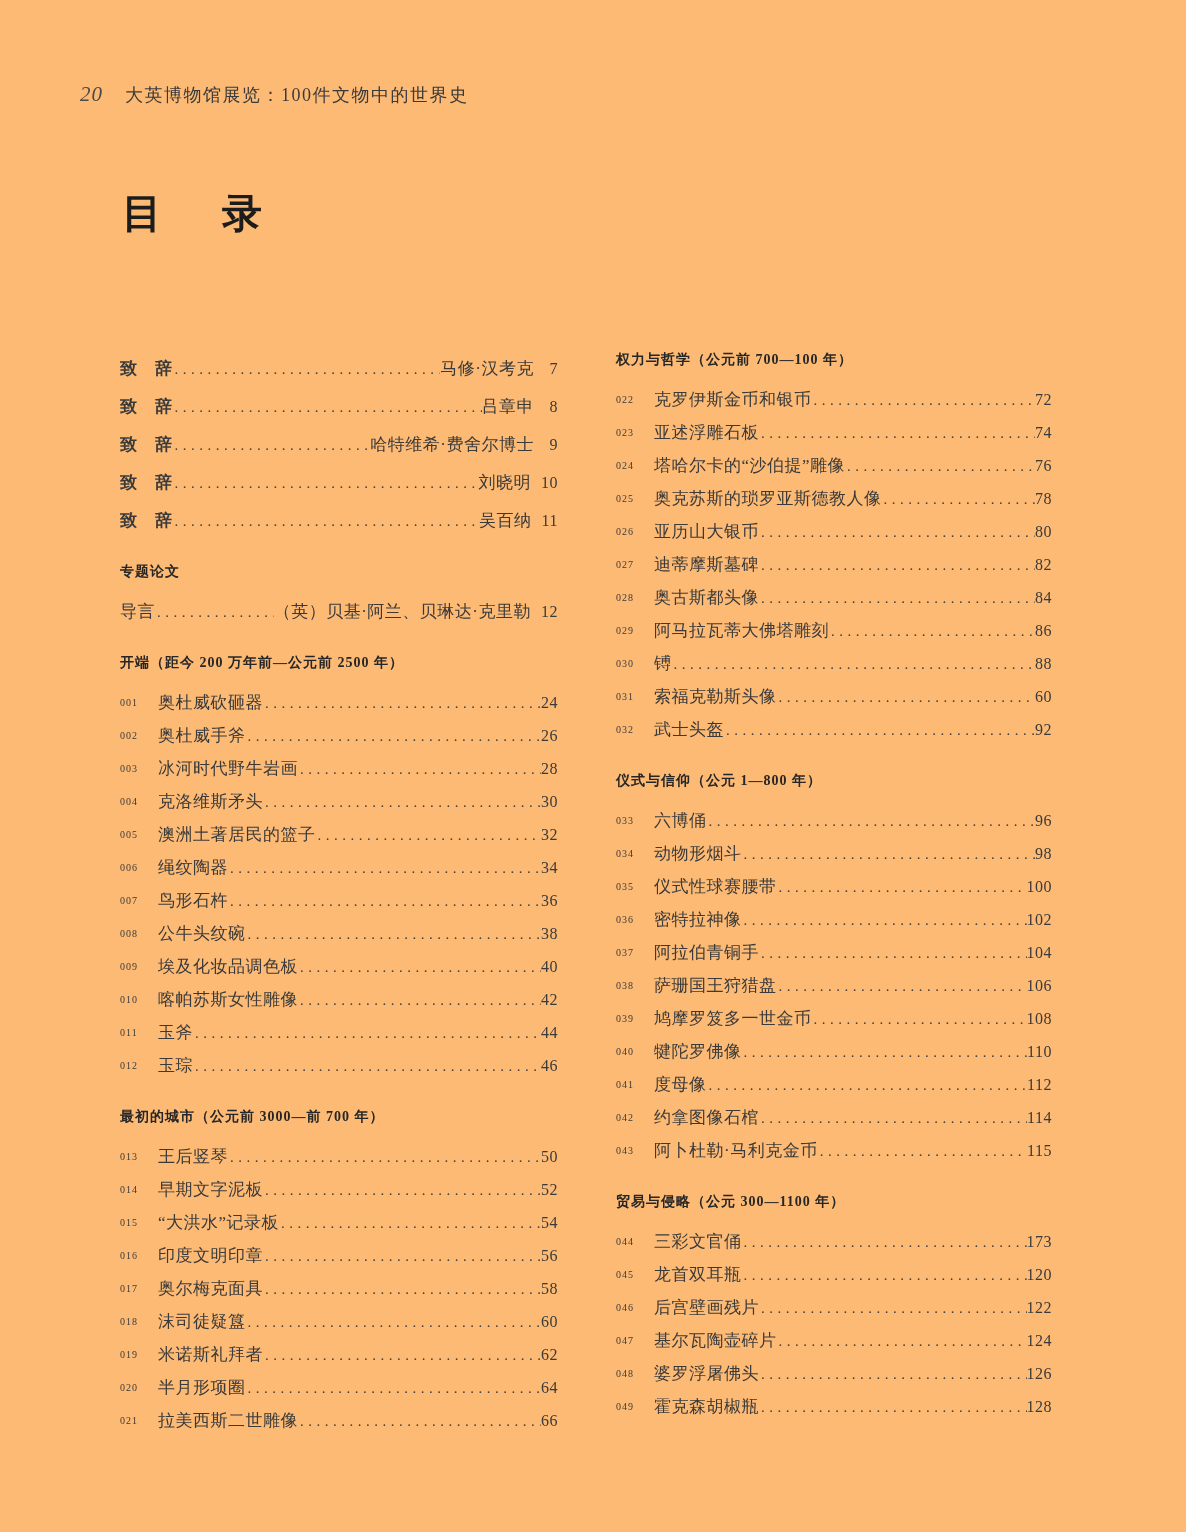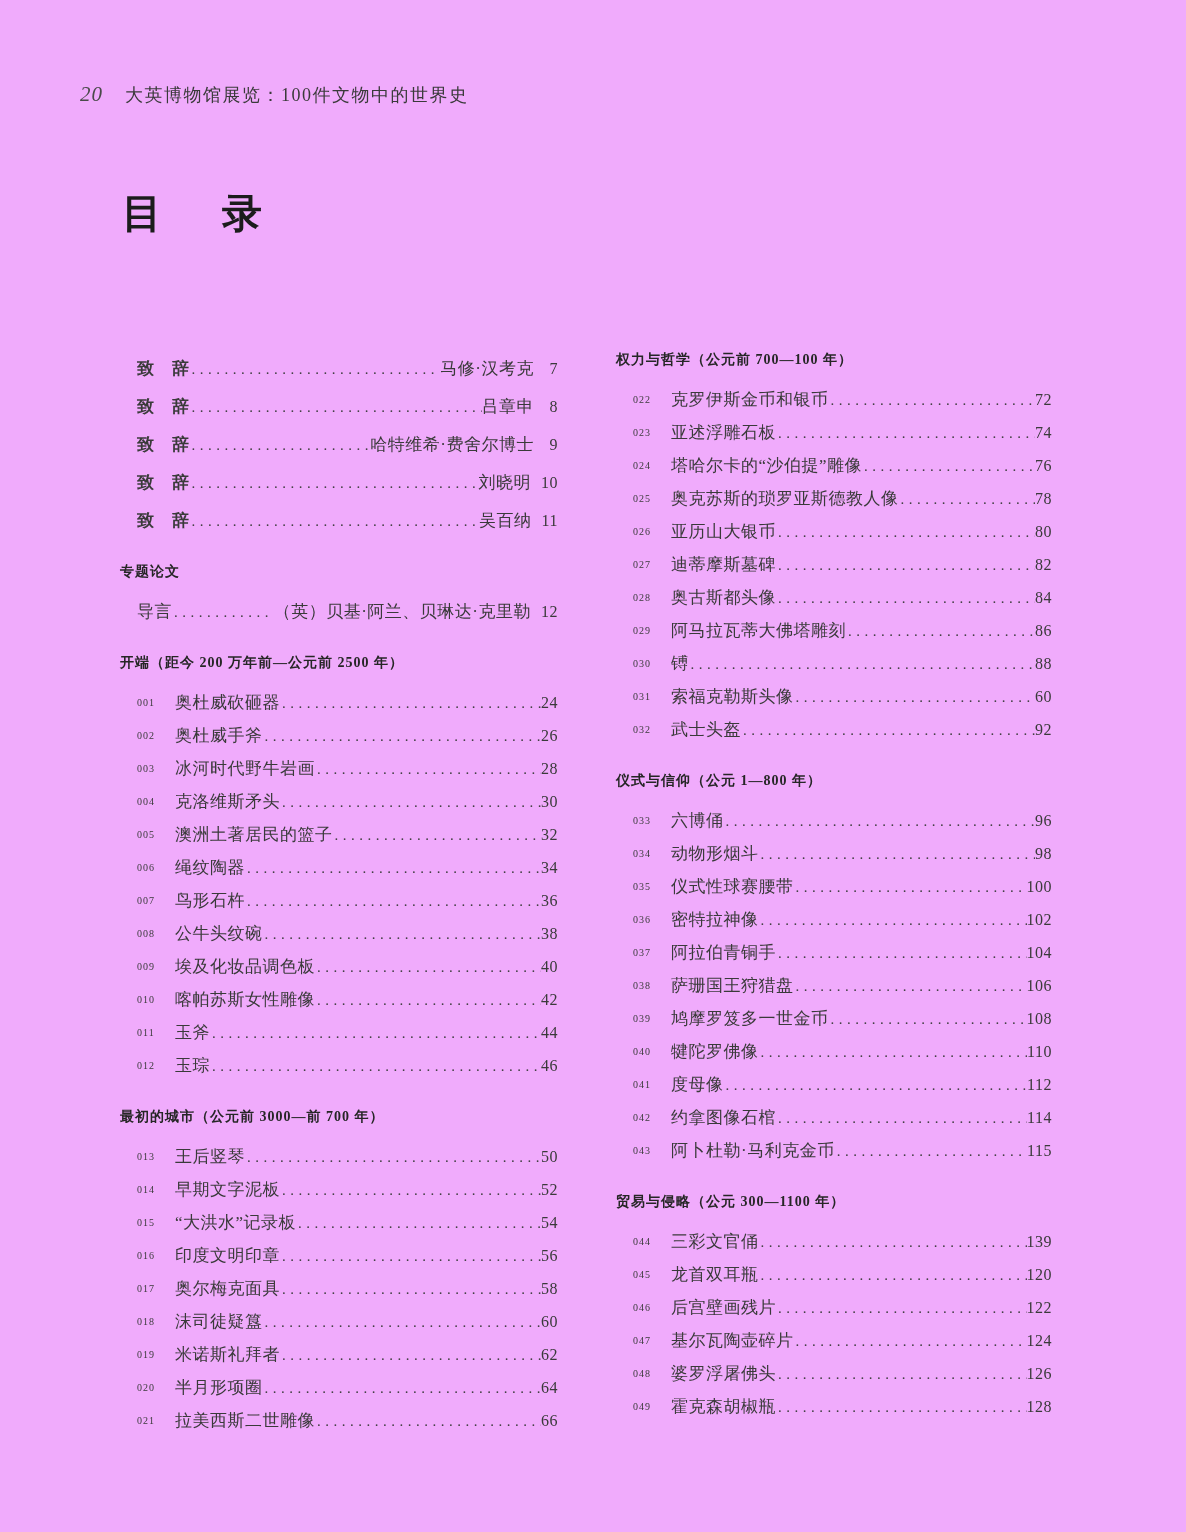--- a/index.html
+++ b/index.html
@@ -1,21 +1,21 @@
 <!DOCTYPE html>
 <html lang="zh"><head>
 <meta charset="utf-8">
 <style>
   html, body { margin: 0; padding: 0; background: #e8e8e8; }
   .page {
     position: relative;
     width: 1186px;
     height: 1532px;
     margin: 0 auto;
-    background: #f0abfc;
+    background: #fdba74;
     font-family: "Liberation Serif", "DejaVu Serif", serif;
     color: #3a3a3a;
     overflow: hidden;
   }
 
   
   .running-header {
     position: absolute;
     left: 80px;
     top: 82px;
@@ -65,21 +65,20 @@
   .toc-list { }
   .dedications { padding-top: 6px; }
 
   .entry {
     display: flex;
     align-items: flex-start;
     font-size: 17px;
     line-height: 22px;
     margin-bottom: 11px;
     color: #3a3a3a;
-    margin-left: 17px;
   }
   .dedications .entry { margin-bottom: 16px; }
   .dedications .label { font-weight: bold; }
 
   .num {
     flex: none;
     width: 38px;
     font-size: 10px;
     letter-spacing: 1px;
   }
@@ -539,21 +538,21 @@
       </div>
 
     <div class="section-heading">贸易与侵略（公元 300—1100 年）</div>
     <div class="toc-list">
 
         <div class="entry">
           <span class="num">044</span>
           <span class="label">三彩文官俑</span>
           <span class="dots">................................................................................................................................................................</span>
           <span class="author"></span>
-          <span class="page-no">139</span>
+          <span class="page-no">173</span>
         </div>
 
         <div class="entry">
           <span class="num">045</span>
           <span class="label">龙首双耳瓶</span>
           <span class="dots">................................................................................................................................................................</span>
           <span class="author"></span>
           <span class="page-no">120</span>
         </div>
 

